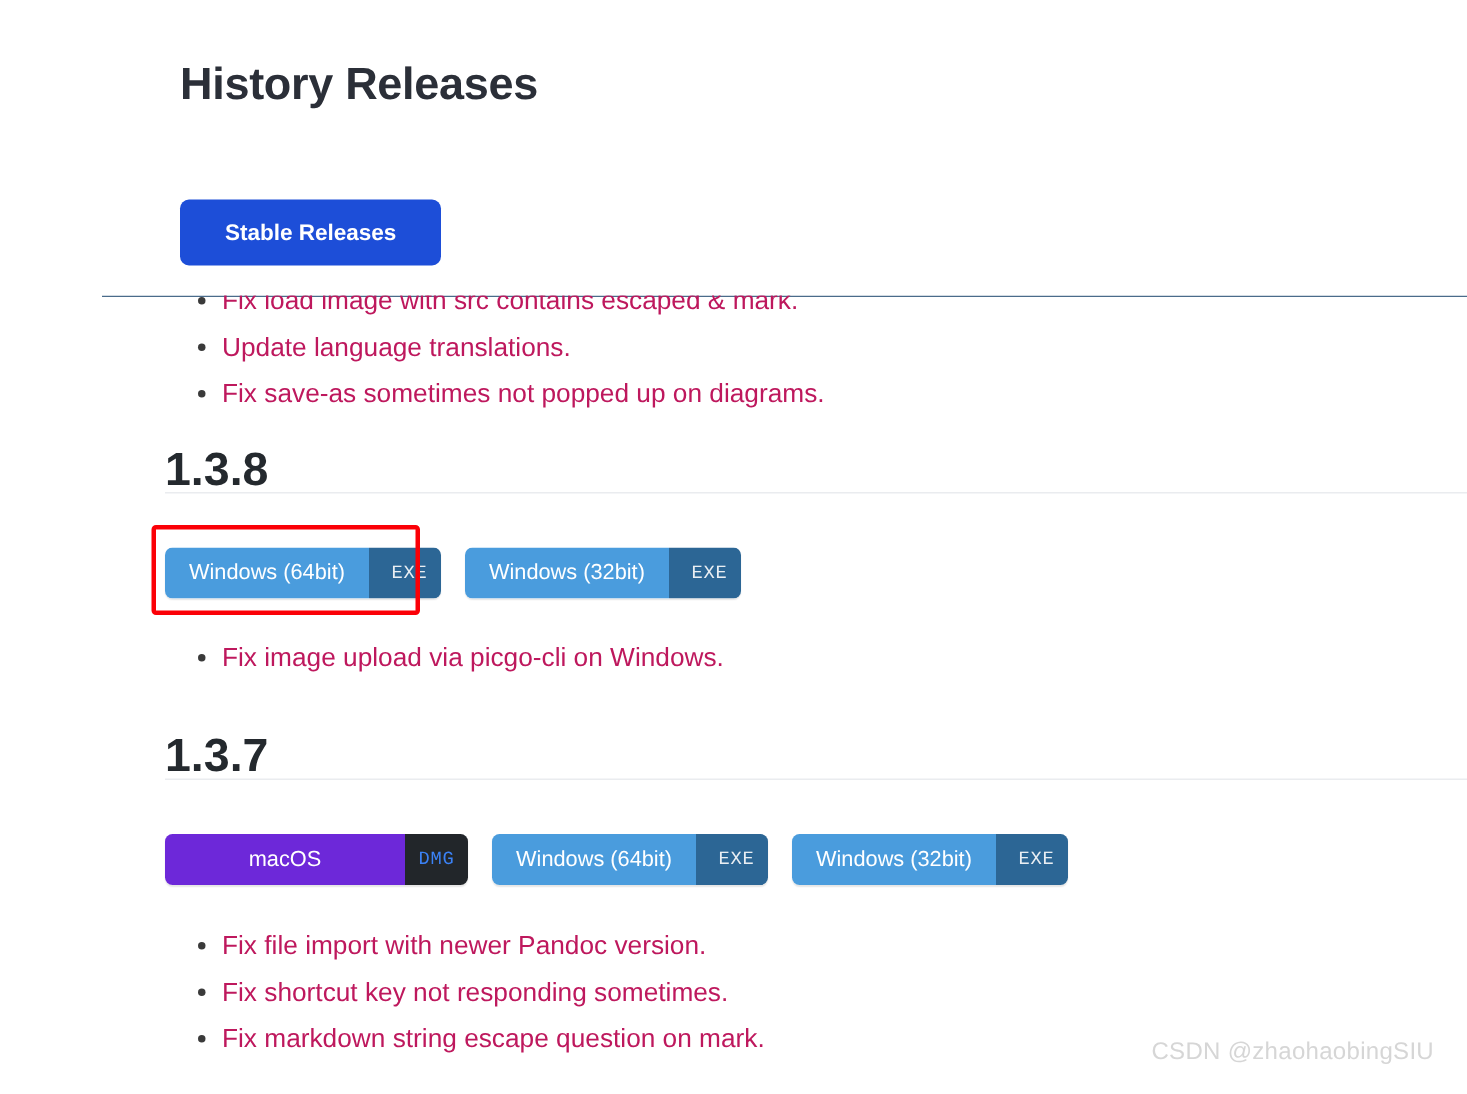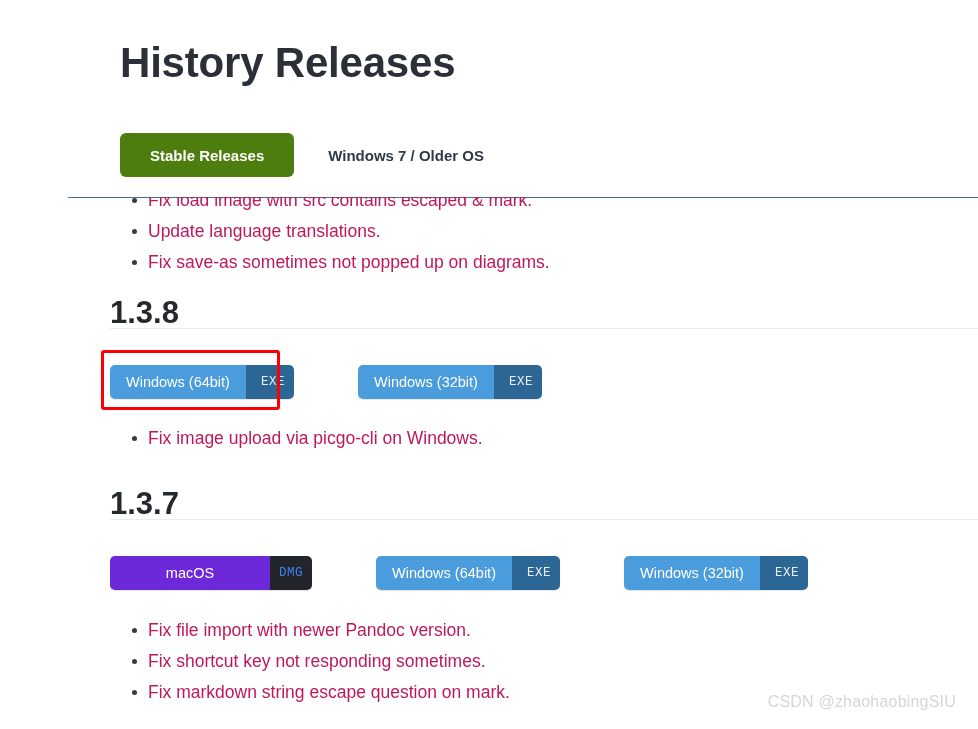--- a/index.html
+++ b/index.html
@@ -14,21 +14,21 @@
     overflow: hidden;
     font-family: "Liberation Sans", sans-serif;
     -webkit-font-smoothing: antialiased;
   }
 
   
   .page-title {
     position: absolute;
     left: 120px;
     top: 42px;
-    font-size: 42px;
+    font-size: 30px;
     font-weight: bold;
     color: #2b2f38;
     letter-spacing: -0.2px;
     line-height: 1;
     white-space: nowrap;
   }
 
   
   .tabbar {
     position: absolute;
@@ -43,21 +43,21 @@
     font-weight: bold;
     color: #2f3a46;
     white-space: nowrap;
     cursor: pointer;
     display: flex;
     align-items: center;
     justify-content: center;
     height: 44px;
   }
   .tab.active {
-    background: #4d7c0f;
+    background: #1d4ed8;
     color: #ffffff;
     border-radius: 6px;
     padding: 0 30px;
   }
   .tab.inactive {
     padding: 0 34px;
   }
 
   
   .content {
@@ -129,21 +129,20 @@
     width: 868px;
     height: 1px;
     background: #eaecef;
   }
 
   
   .btn-row {
     position: absolute;
     display: flex;
     align-items: center;
-    gap: 48px;
   }
   .dl-btn {
     display: flex;
     align-items: stretch;
     height: 34px;
     border-radius: 5px;
     overflow: hidden;
     cursor: pointer;
     margin-right: 16px;
     box-shadow: 0 1px 1px rgba(0,0,0,0.10);
@@ -195,23 +194,20 @@
 </style>
 </head>
 <body>
 
 <div class="page-title">History Releases</div>
 
 <div class="tabbar">
   <div class="tab active">
     <span>Stable Releases</span>
   </div>
-  <div class="tab inactive">
-    <span>Windows 7 / Older OS</span>
-  </div>
 </div>
 
 <div class="content">
 
   <div class="top-rule"></div>
 
   <div class="scroll-body">
 
     <ul class="changes list-block" style="top: 0px;">
       <li>Fix load image with src contains escaped &amp; mark.</li>

